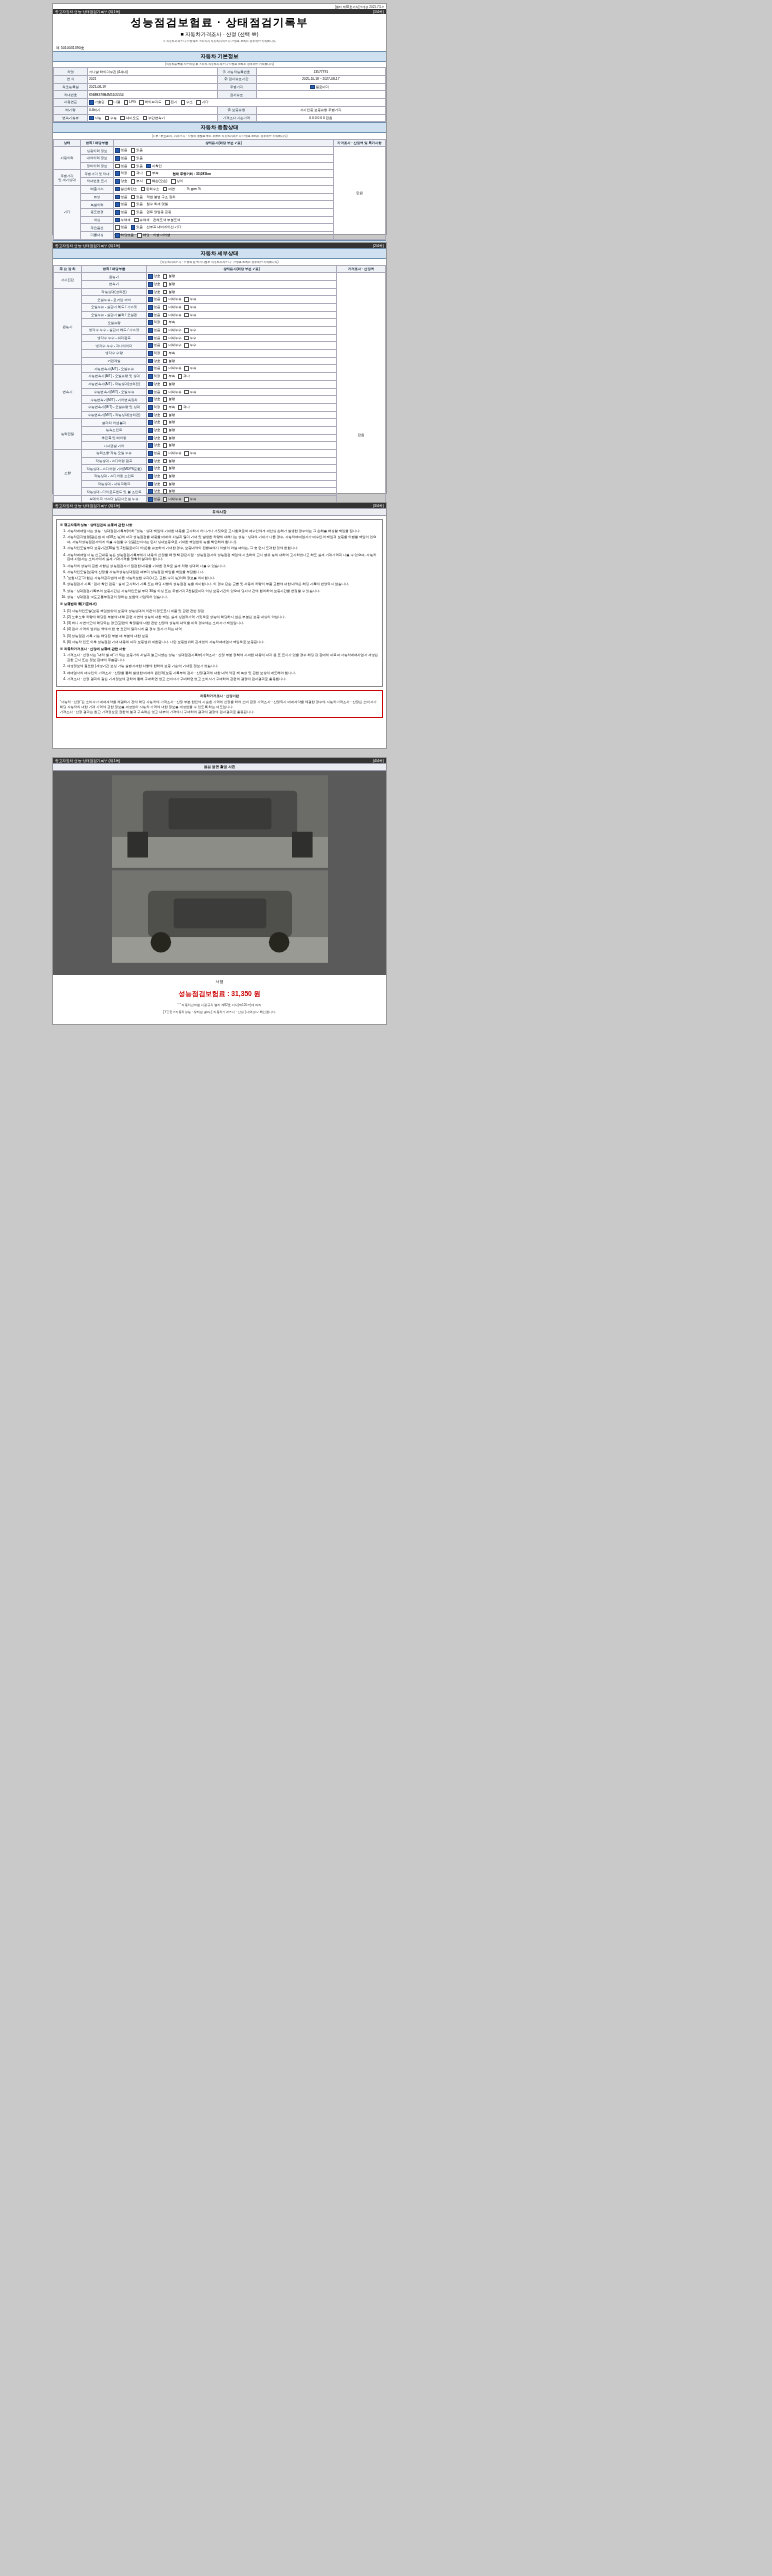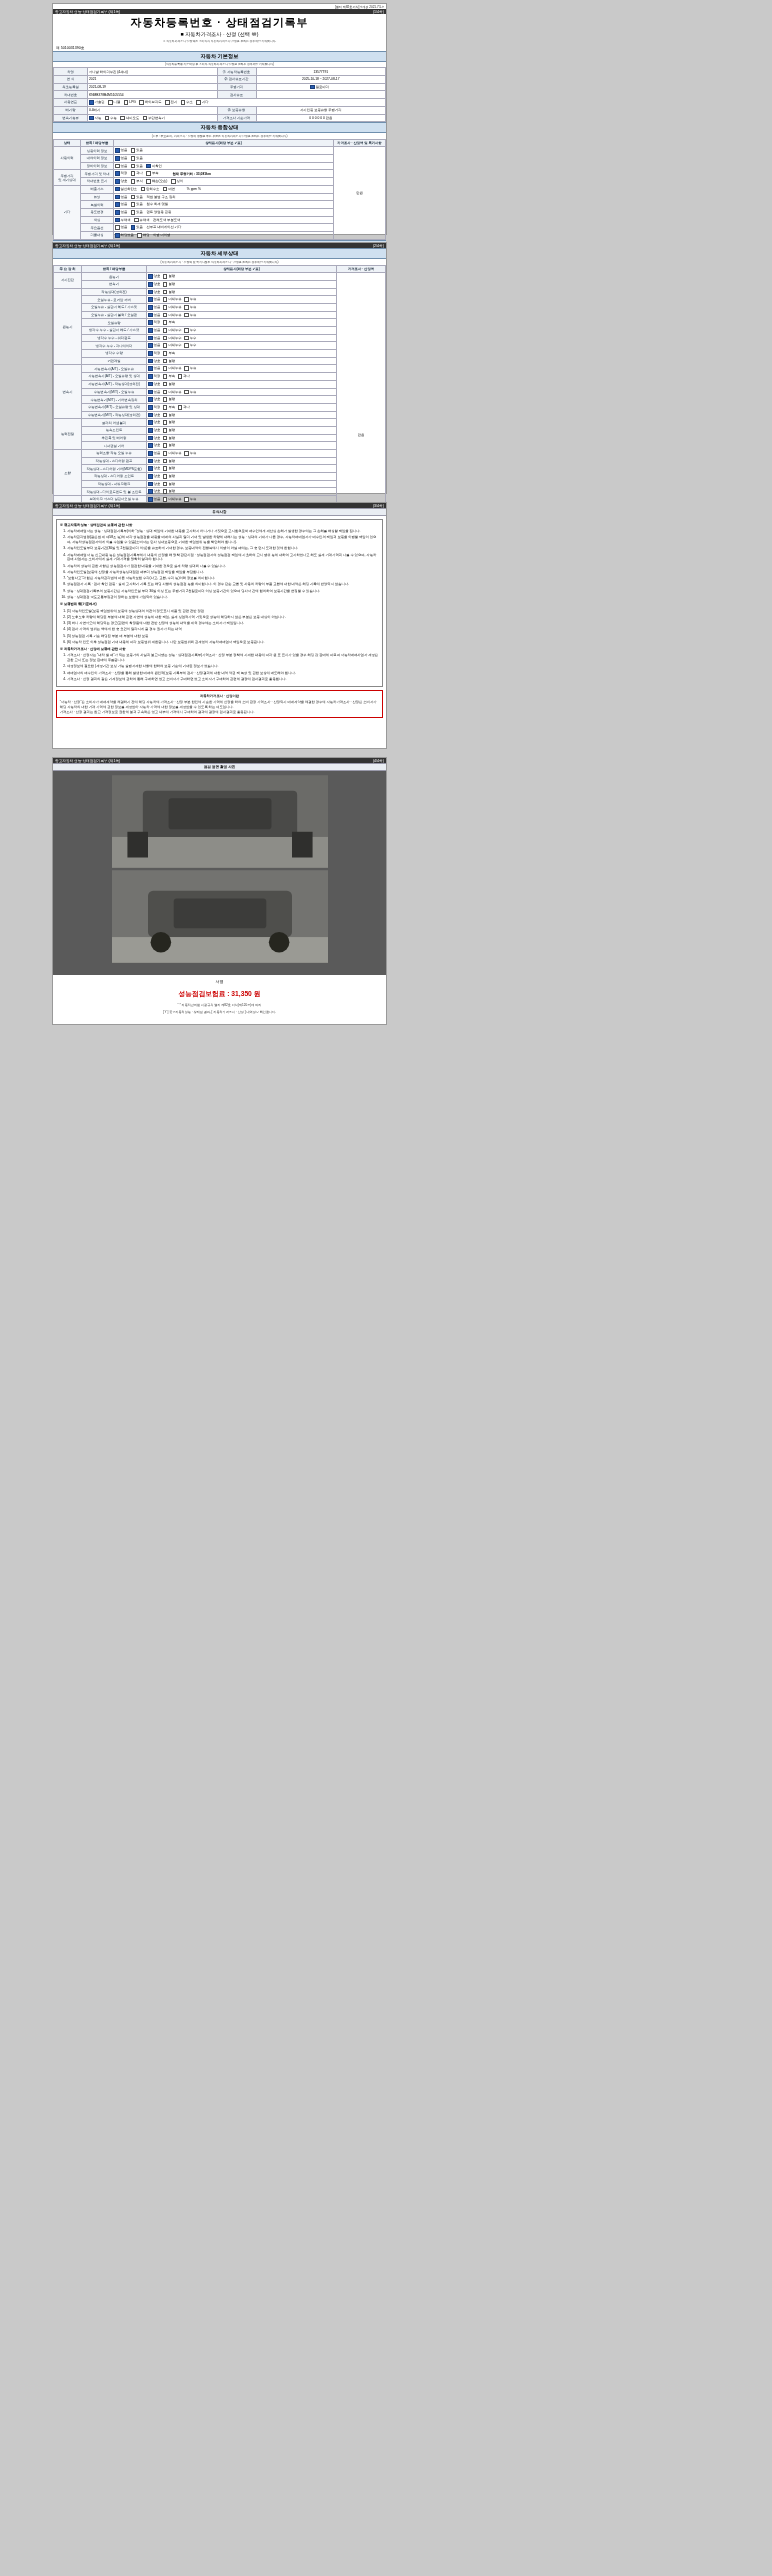--- a/index.html
+++ b/index.html
@@ -39,21 +39,21 @@
 <body>
 
 <div id="page">
 
   <div class="sheet" style="left:52px;top:3.1px;width:335px;height:232px;">
     <div class="hdrline">[별지 제82호서식] &lt;개정 2021.7.5.&gt;</div>
     <div class="tinybar">
       <span>중고자동차 성능·상태점검기록부 (제1쪽)</span>
       <span>(1/4쪽)</span>
     </div>
-    <div class="title">자동차등록번호 · 상태점검기록부</div>
+    <div class="title">성능점검보험료 · 상태점검기록부</div>
     <div class="subtitle">■ 자동차가격조사 · 산정 (선택 ￦)</div>
     <div class="subnote">※ 자동차가격조사·산정액은 소비자가 자동차가격조사·산정을 원하는 경우에만 기재합니다.</div>
     <div class="docnum">제 5010031390호</div>
 
     <div class="bandblue">자동차 기본정보</div>
     <div class="bandnote">(자동차등록증 기준작성 후 소비자 자동차가격조사·산정을 원하는 경우에만 기재합니다)</div>
     <table class="grid">
       <tbody>
           <tr>
         <td class="lbl" style="width:31px">차명</td>

